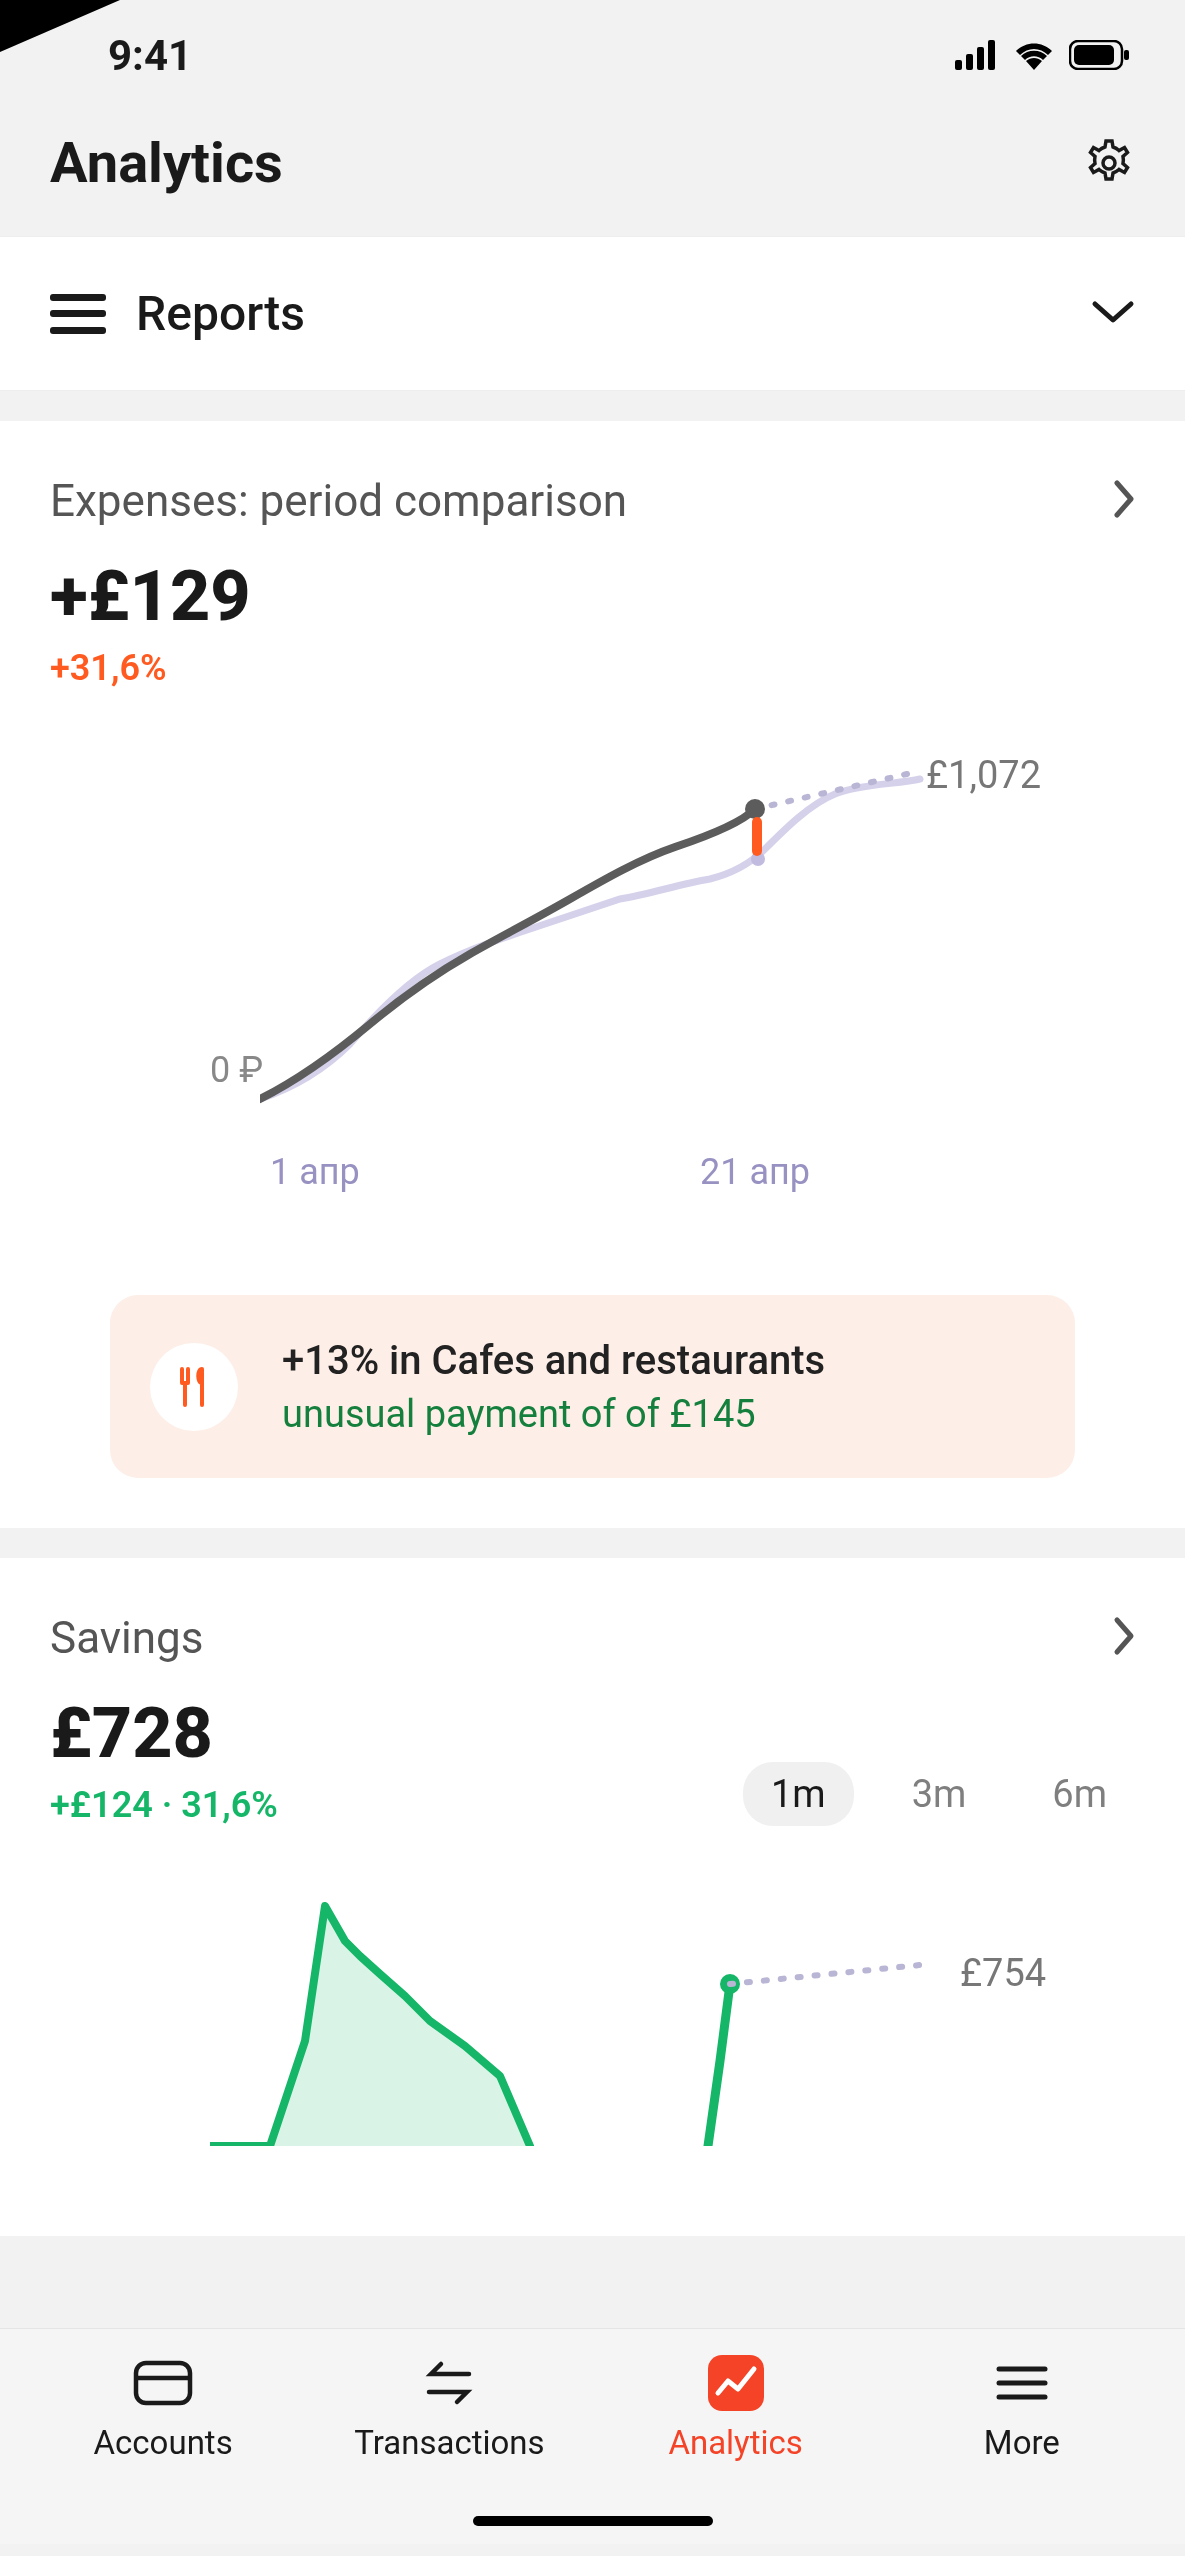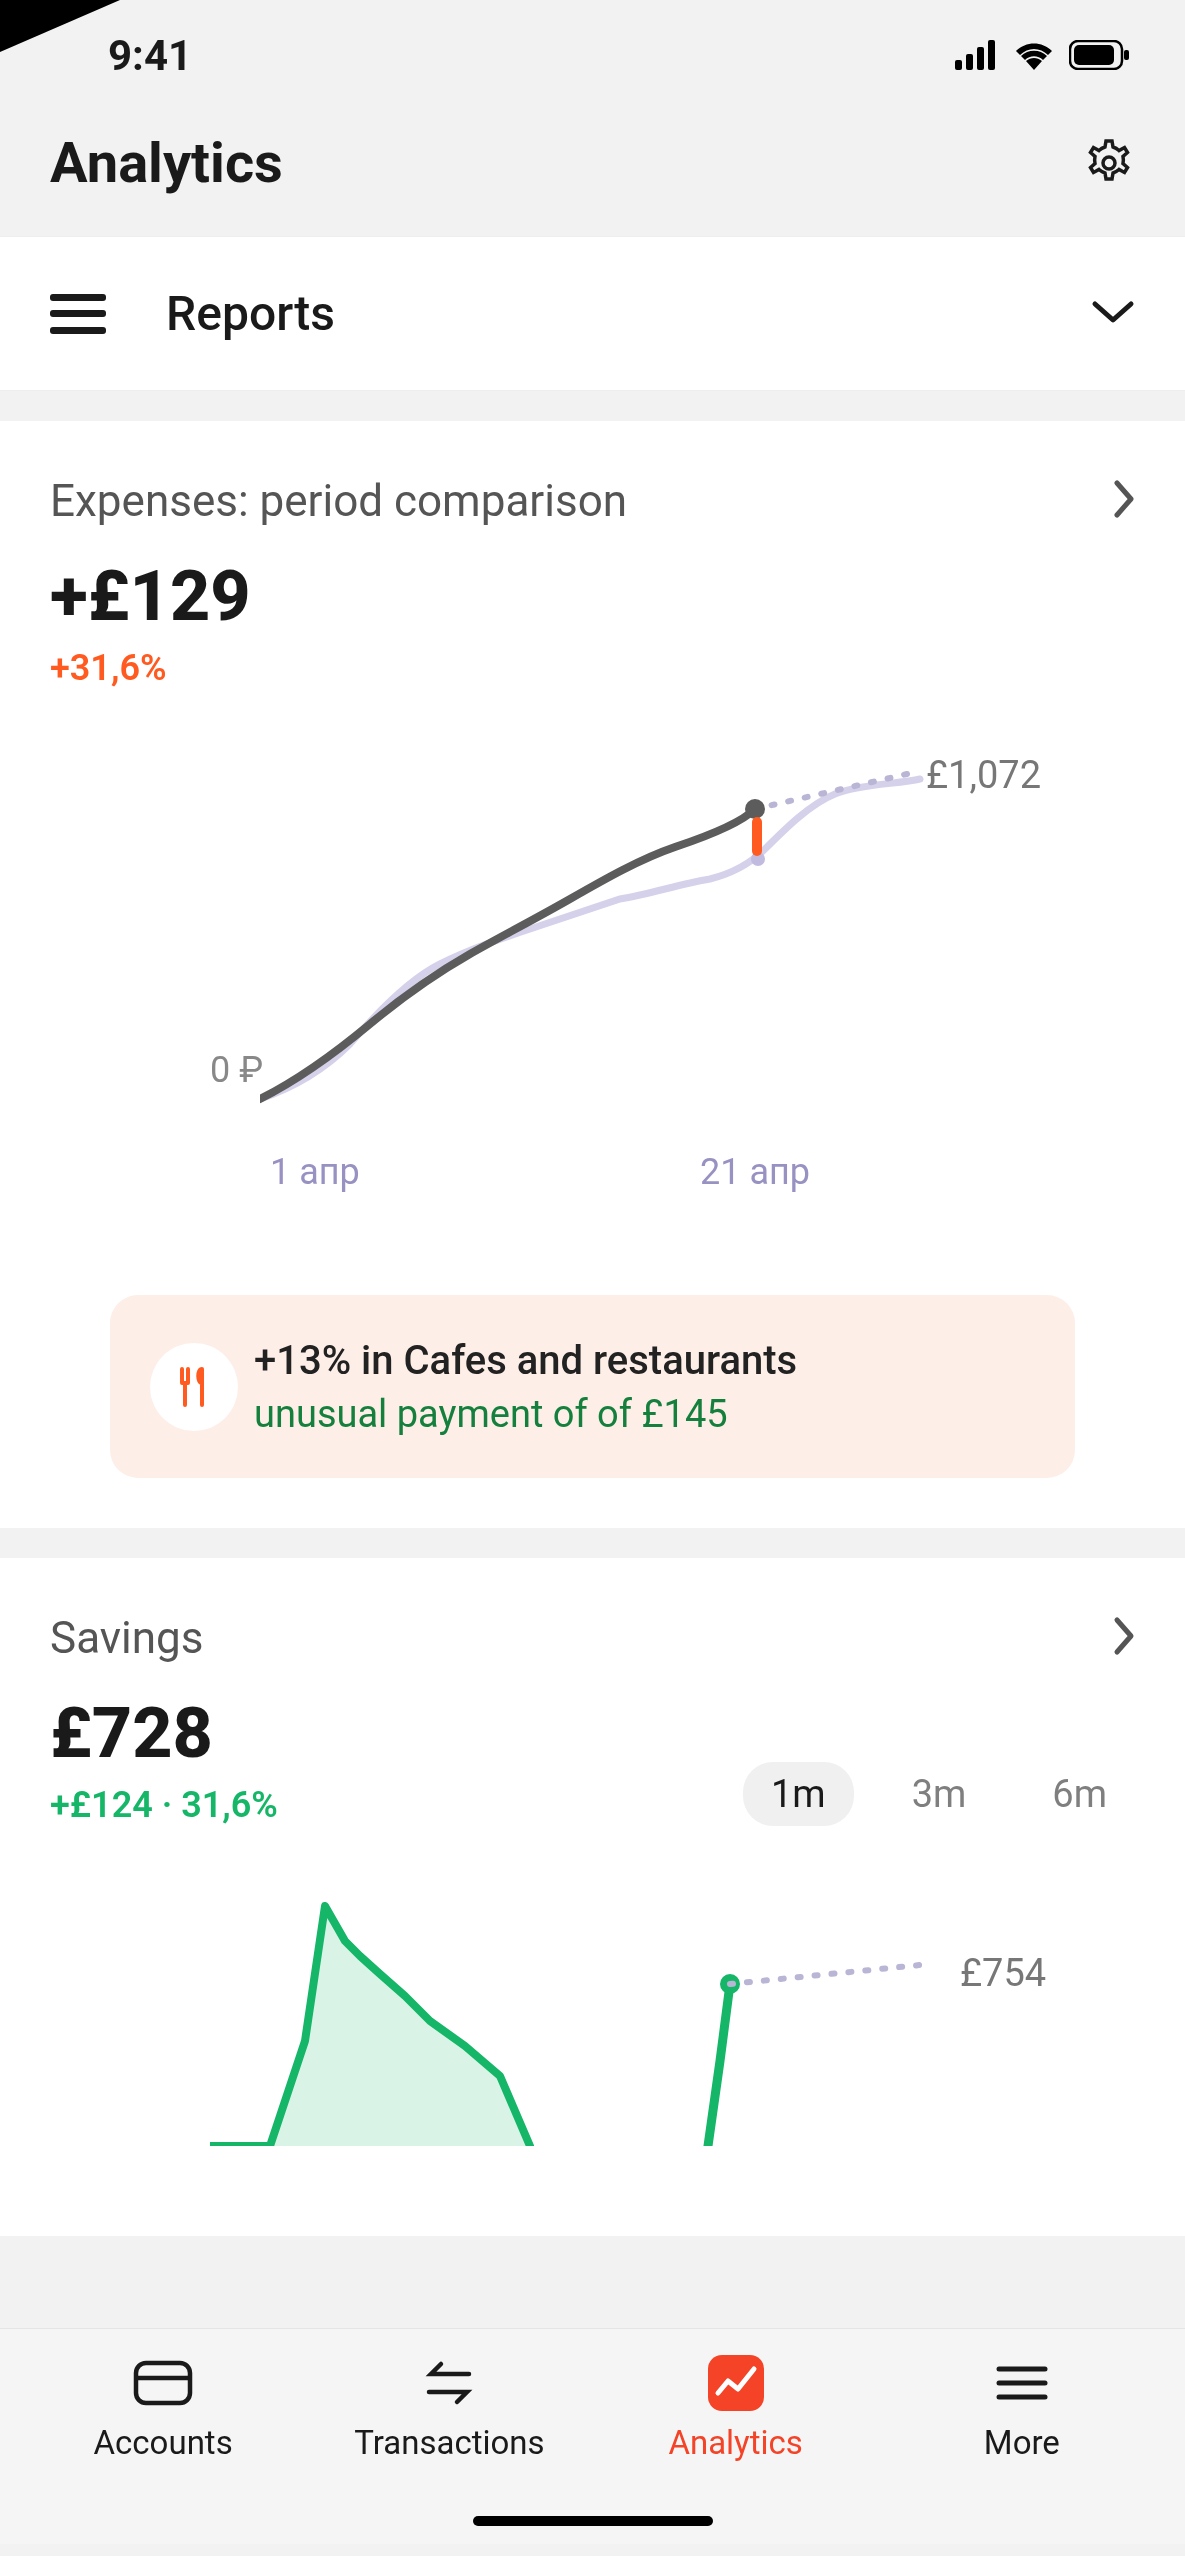--- a/index.html
+++ b/index.html
@@ -49,21 +49,21 @@
   .reports-bar {
     background: #fff;
     display: flex;
     align-items: center;
     justify-content: space-between;
     padding: 48px 50px;
     margin-bottom: 30px;
     border-top: 1px solid #eee;
     border-bottom: 1px solid #eee;
   }
-  .reports-left { display: flex; align-items: center; gap: 60px; justify-content: space-between; }
+  .reports-left { display: flex; align-items: center; gap: 30px; justify-content: space-between; }
   .hamburger { width: 56px; height: 40px; display:flex; flex-direction:column; justify-content:space-between; }
   .hamburger span { display:block; height:7px; background:#1a1a1a; border-radius:3px; }
   .reports-left h2 { font-size: 48px; font-weight: 500; }
   .chevron-down svg { width: 44px; height: 28px; }
 
   
   .card {
     background: #fff;
     padding: 54px 50px 50px 50px;
     margin-bottom: 30px;
@@ -104,21 +104,21 @@
     position:absolute; bottom: 16px; left: 220px; width: 540px;
     font-size: 36px; color: #9892c2;
     padding-top: 8px;
   }
 
   
   .insight {
     background: #fdeee7;
     border-radius: 28px;
     padding: 42px 40px;
-    display: flex; align-items: center; gap: 16px;
+    display: flex; align-items: center; gap: 44px;
     margin: 86px 60px 0 60px;
   }
   .insight-icon {
     width: 88px; height: 88px; border-radius: 50%; background: #fff;
     display:flex; align-items:center; justify-content:center;
     flex-shrink: 0;
   }
   .insight-text .line1 { font-size: 40px; font-weight: 500; color:#222; margin-bottom: 8px;}
   .insight-text .line2 { font-size: 38px; color: #15803d; }
 

